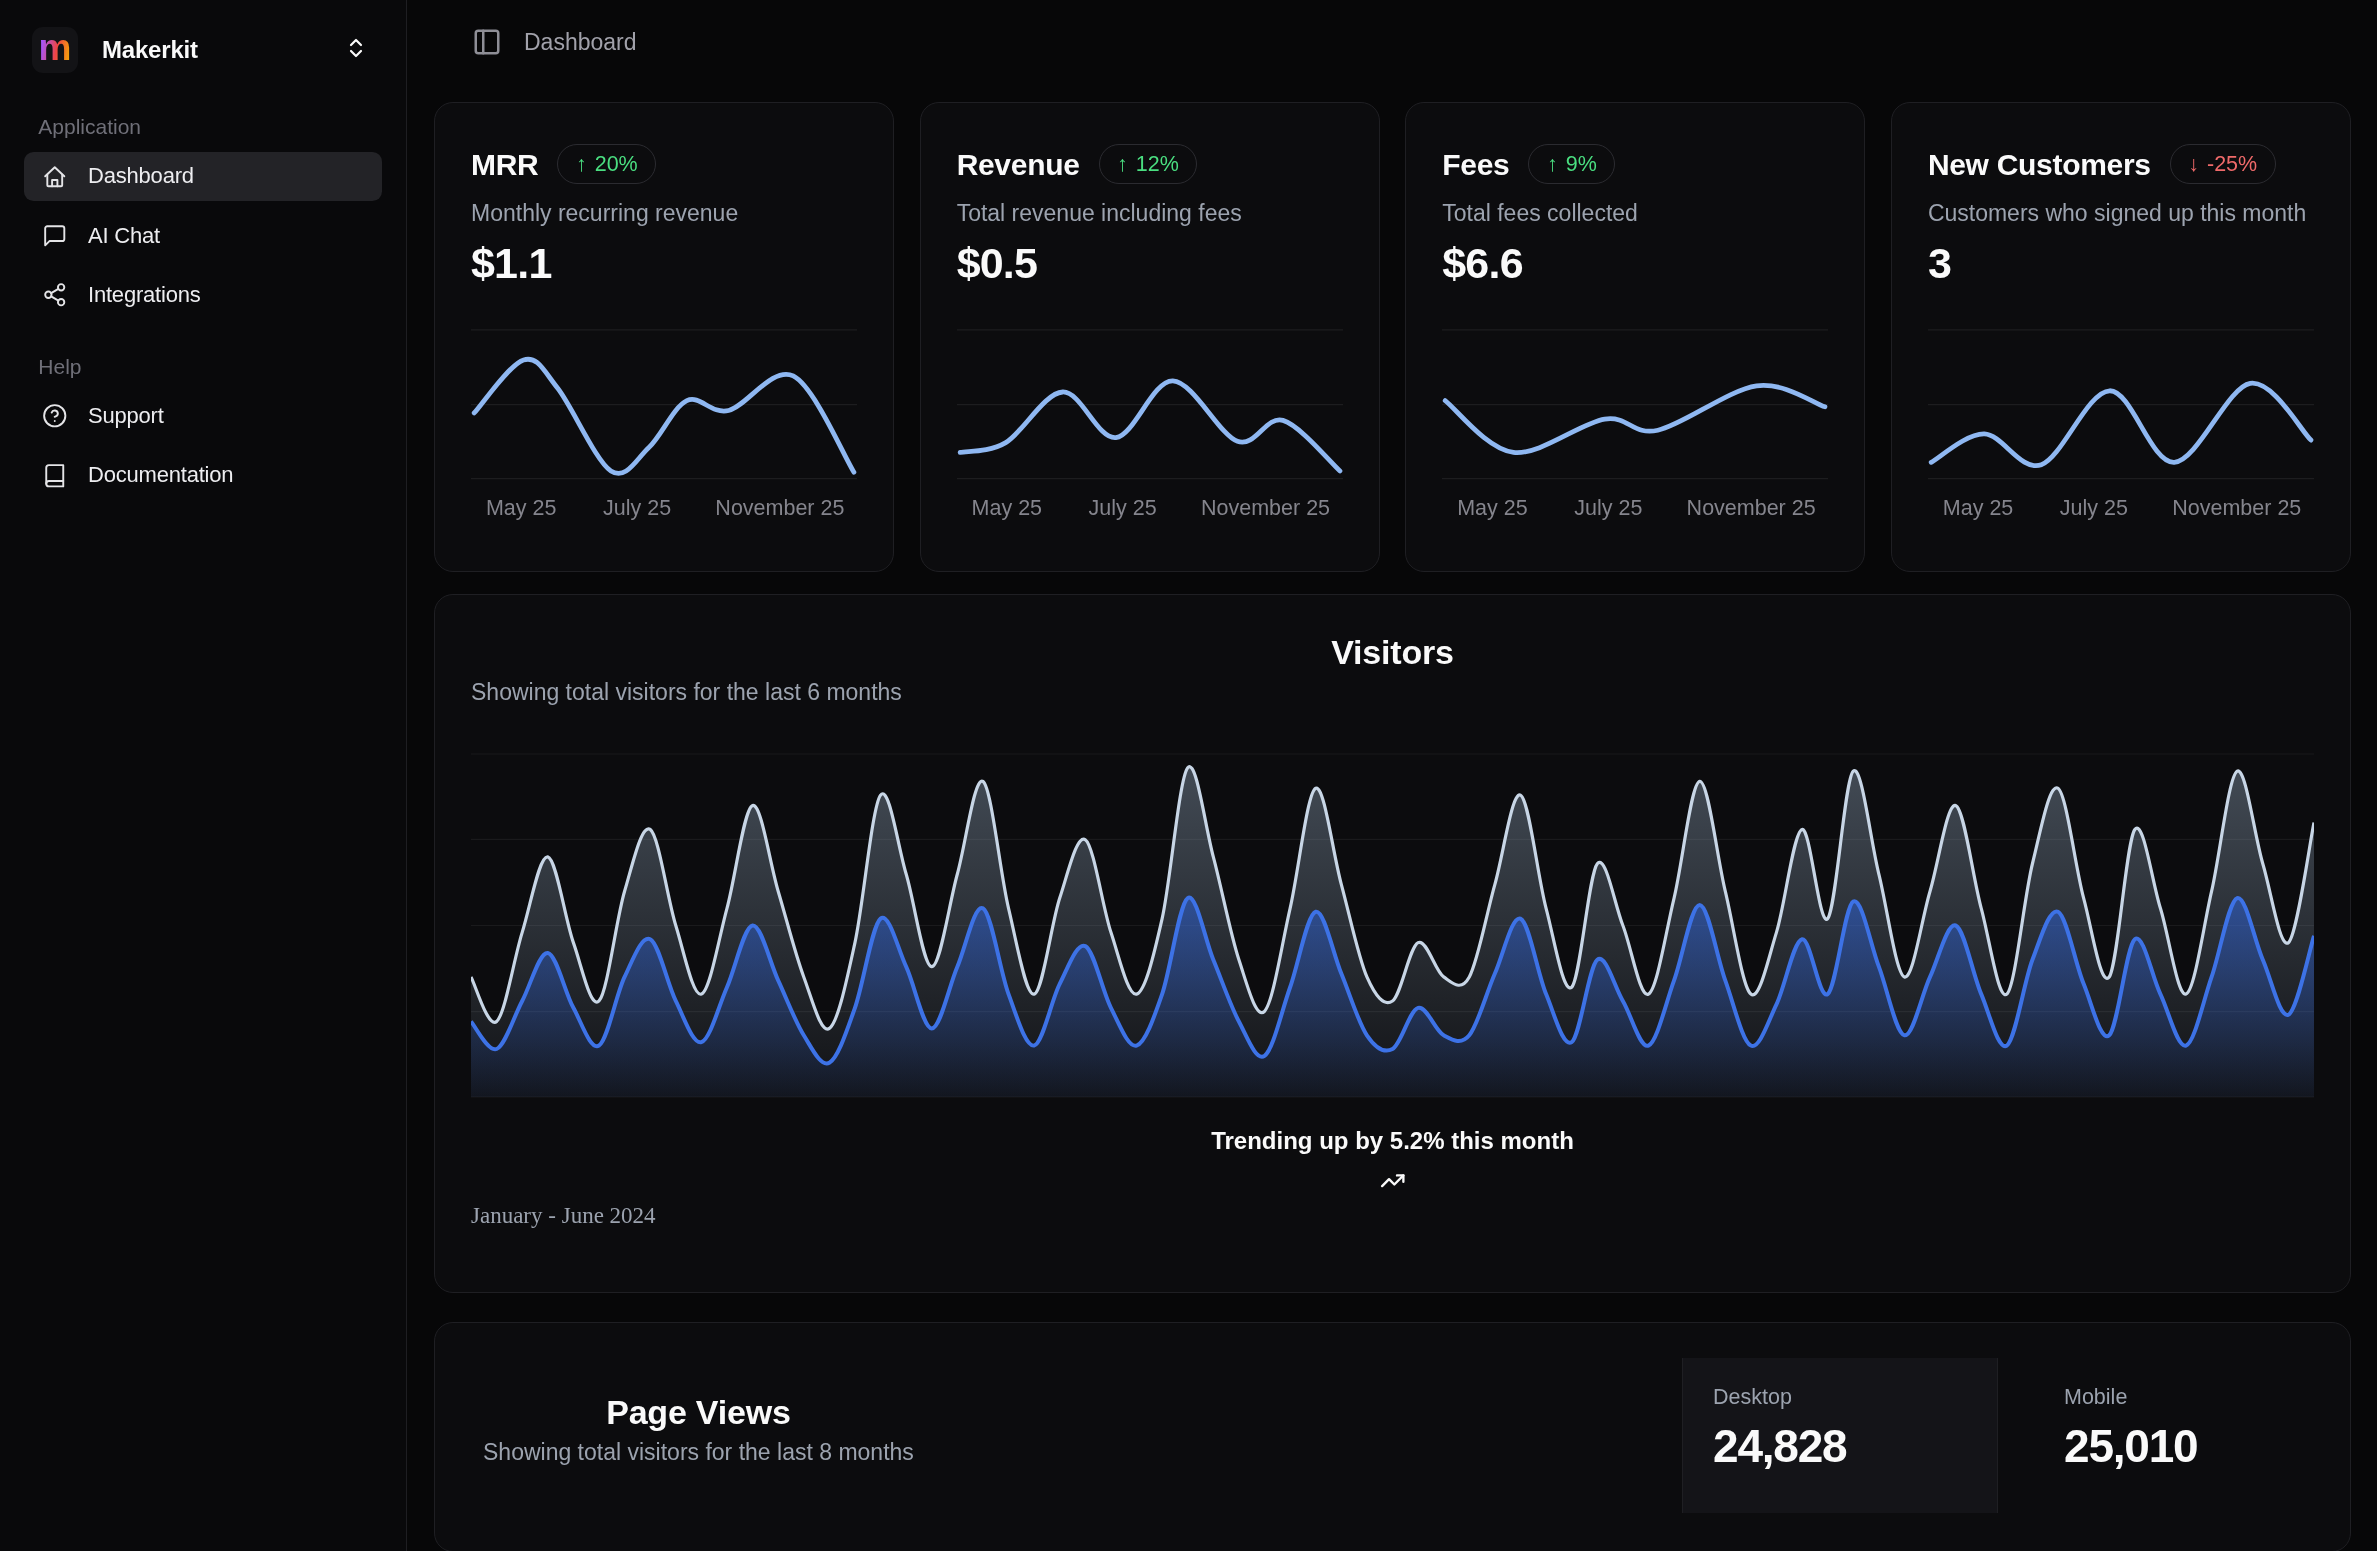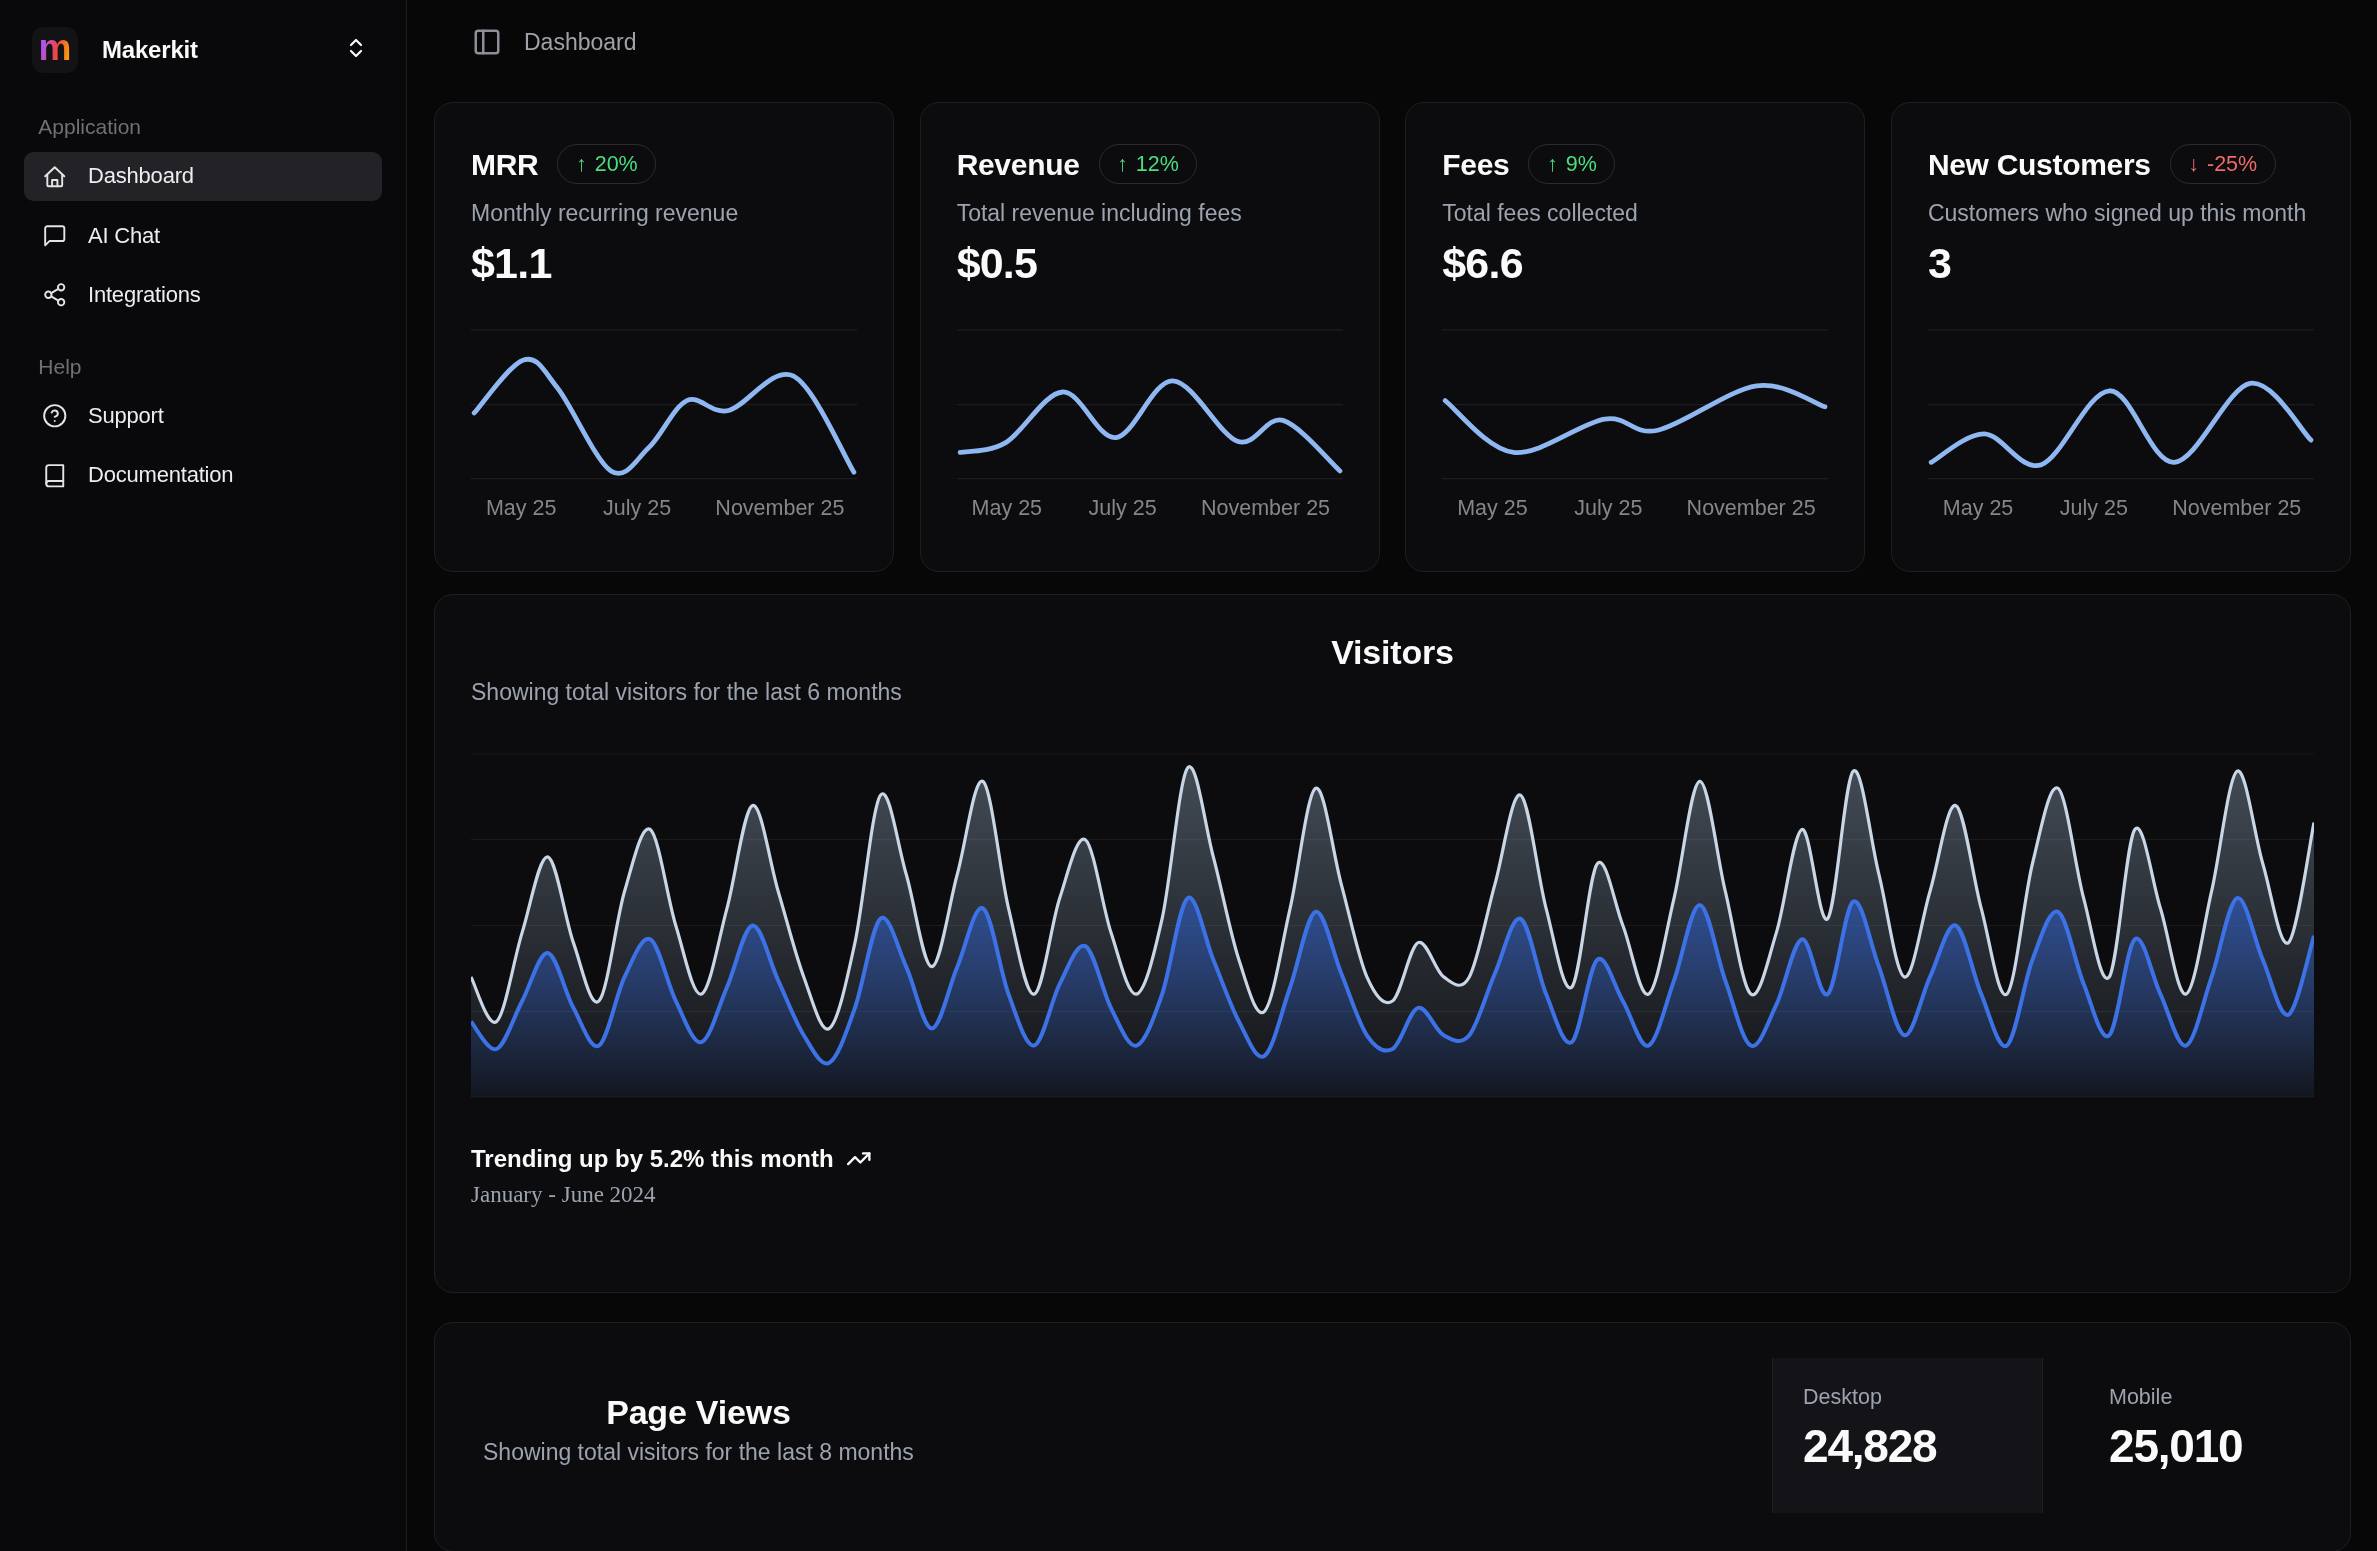--- a/index.html
+++ b/index.html
@@ -48,29 +48,29 @@
   .spark-wrap svg { position:absolute; inset:0; width:100%; height:100%; }
   .spark-labels { position:relative; height:32px; margin-top:11px; }
   .spark-labels span { position:absolute; transform:translateX(-50%); font-size:21.5px; color:#85858d; white-space:nowrap; }
 
   
   .visitors-card { margin:21.5px 26px 0 27px; height:699px; padding:41px 36px 0 36px; }
   .section-title { font-size:34px; font-weight:600; letter-spacing:-0.2px; line-height:32px;text-align:center; }
   .section-sub { margin-top:11px; font-size:23px; color:#9ca3af; }
   .big-chart { margin-top:40px; height:355px; }
   .big-chart svg { width:100%; height:100%; display:block; }
-  .visitors-footer-bold { margin-top:44px; font-size:24px; font-weight:600; display:flex; align-items:center; gap:12.8px; }
+  .visitors-footer-bold { margin-top:26px; font-size:24px; font-weight:600; display:flex; align-items:center; gap:12.8px;flex-direction:column; }
   .visitors-footer-sub { margin-top:9.6px; font-size:23px; color:#9ca3af;font-family:Liberation Serif, serif; }
   .trend-icon { color:#fafafa; display:flex; }
 
   
   .pageviews-card { margin:29px 26px 0 27px; height:230px; position:relative; }
   .pv-titles { position:absolute; left:48px; top:73px; }
   .pv-stats { position:absolute; right:0; top:35px; display:flex; }
-  .pv-stat { width:271px; height:155px; padding:27px 0 0 30px; cursor:pointer; }
+  .pv-stat { width:316px; height:155px; padding:27px 0 0 30px; cursor:pointer; }
   .pv-stat.active { background:#141418; border-left:0.8px solid #1f1f23; border-right:0.8px solid #1f1f23; }
   .pv-stat + .pv-stat { margin-left:36px; }
   .pv-label { font-size:21.5px; color:#9ca3af; }
   .pv-value { margin-top:9.6px; font-size:46px; font-weight:700; letter-spacing:-1.2px; }
 </style>
 </head>
 <body>
 
 <aside class="sidebar">
   <div class="workspace">

